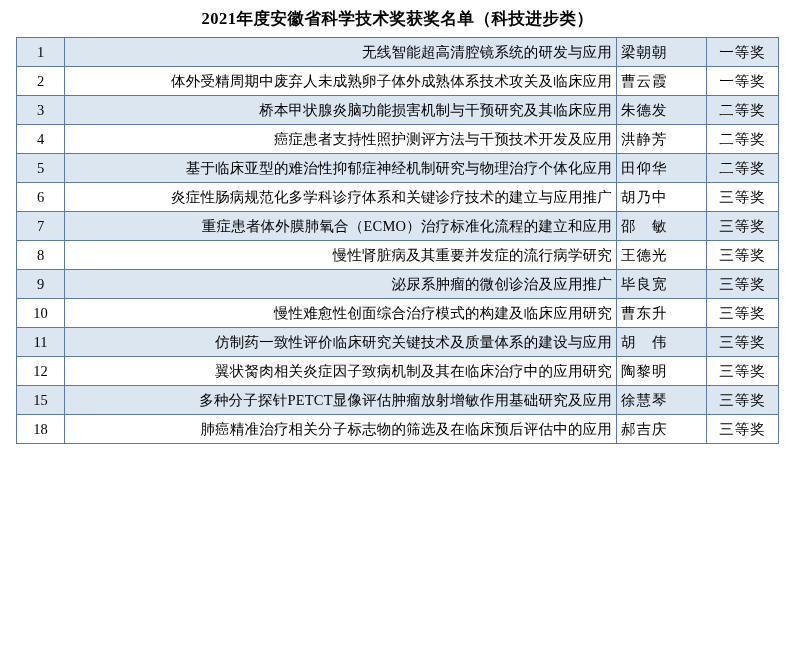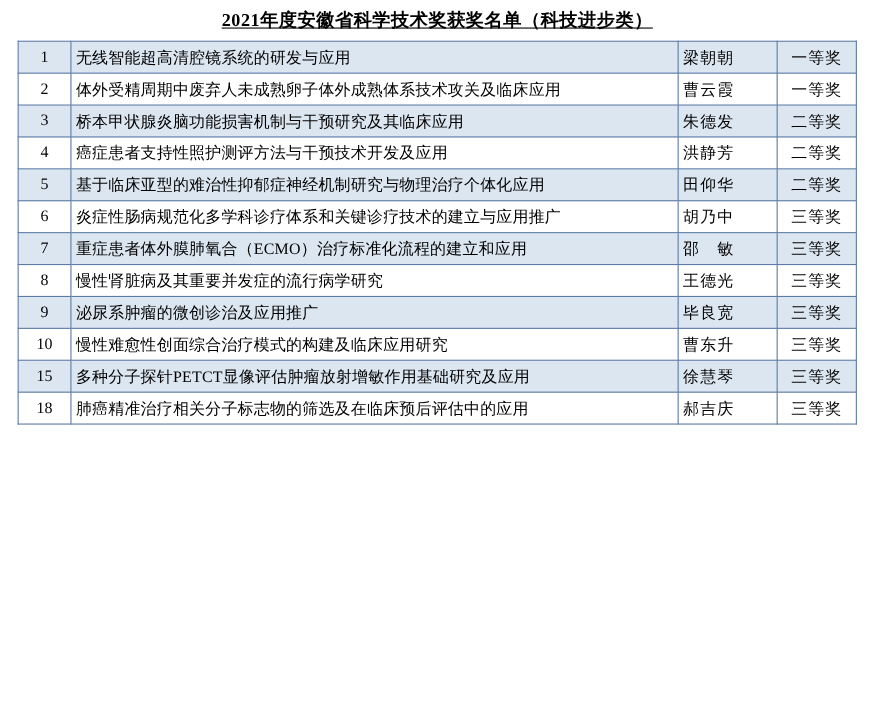--- a/index.html
+++ b/index.html
@@ -21,21 +21,20 @@
     padding: 0;
     position: relative;
   }
   .doc-title {
     text-align: center;
     font-size: 16.5px;
     font-weight: bold;
     letter-spacing: 0.5px;
     padding: 8px 0 7px 0;
     font-family: "Liberation Serif", "DejaVu Serif", serif;
-    text-decoration: underline;
   }
   table.award-table {
     border-collapse: collapse;
     width: 762px;
     margin: 0 auto;
     table-layout: fixed;
   }
   table.award-table td {
     border: 1px solid #5b7aa5;
     height: 29px;
@@ -44,21 +43,21 @@
     box-sizing: border-box;
     vertical-align: middle;
     font-family: "Liberation Serif", "DejaVu Serif", serif;
   }
   td.col-no {
     width: 48px;
     text-align: center;
   }
   td.col-name {
     width: 552px;
-    text-align: left;
+    text-align: right;
     padding-left: 10px;
     letter-spacing: 0.2px;
   }
   td.col-person {
     width: 90px;
     text-align: left;
     letter-spacing: 1px;
   }
   td.col-level {
     width: 72px;
@@ -134,20 +133,32 @@
           <td class="col-person">毕良宽</td>
           <td class="col-level">三等奖</td>
         </tr>
         <tr class="plain">
           <td class="col-no">10</td>
           <td class="col-name">慢性难愈性创面综合治疗模式的构建及临床应用研究</td>
           <td class="col-person">曹东升</td>
           <td class="col-level">三等奖</td>
         </tr>
         <tr class="shaded">
+          <td class="col-no">11</td>
+          <td class="col-name">仿制药一致性评价临床研究关键技术及质量体系的建设与应用</td>
+          <td class="col-person">胡　伟</td>
+          <td class="col-level">三等奖</td>
+        </tr>
+        <tr class="plain">
+          <td class="col-no">12</td>
+          <td class="col-name">翼状胬肉相关炎症因子致病机制及其在临床治疗中的应用研究</td>
+          <td class="col-person">陶黎明</td>
+          <td class="col-level">三等奖</td>
+        </tr>
+        <tr class="shaded">
           <td class="col-no">15</td>
           <td class="col-name">多种分子探针PETCT显像评估肿瘤放射增敏作用基础研究及应用</td>
           <td class="col-person">徐慧琴</td>
           <td class="col-level">三等奖</td>
         </tr>
         <tr class="plain">
           <td class="col-no">18</td>
           <td class="col-name">肺癌精准治疗相关分子标志物的筛选及在临床预后评估中的应用</td>
           <td class="col-person">郝吉庆</td>
           <td class="col-level">三等奖</td>

